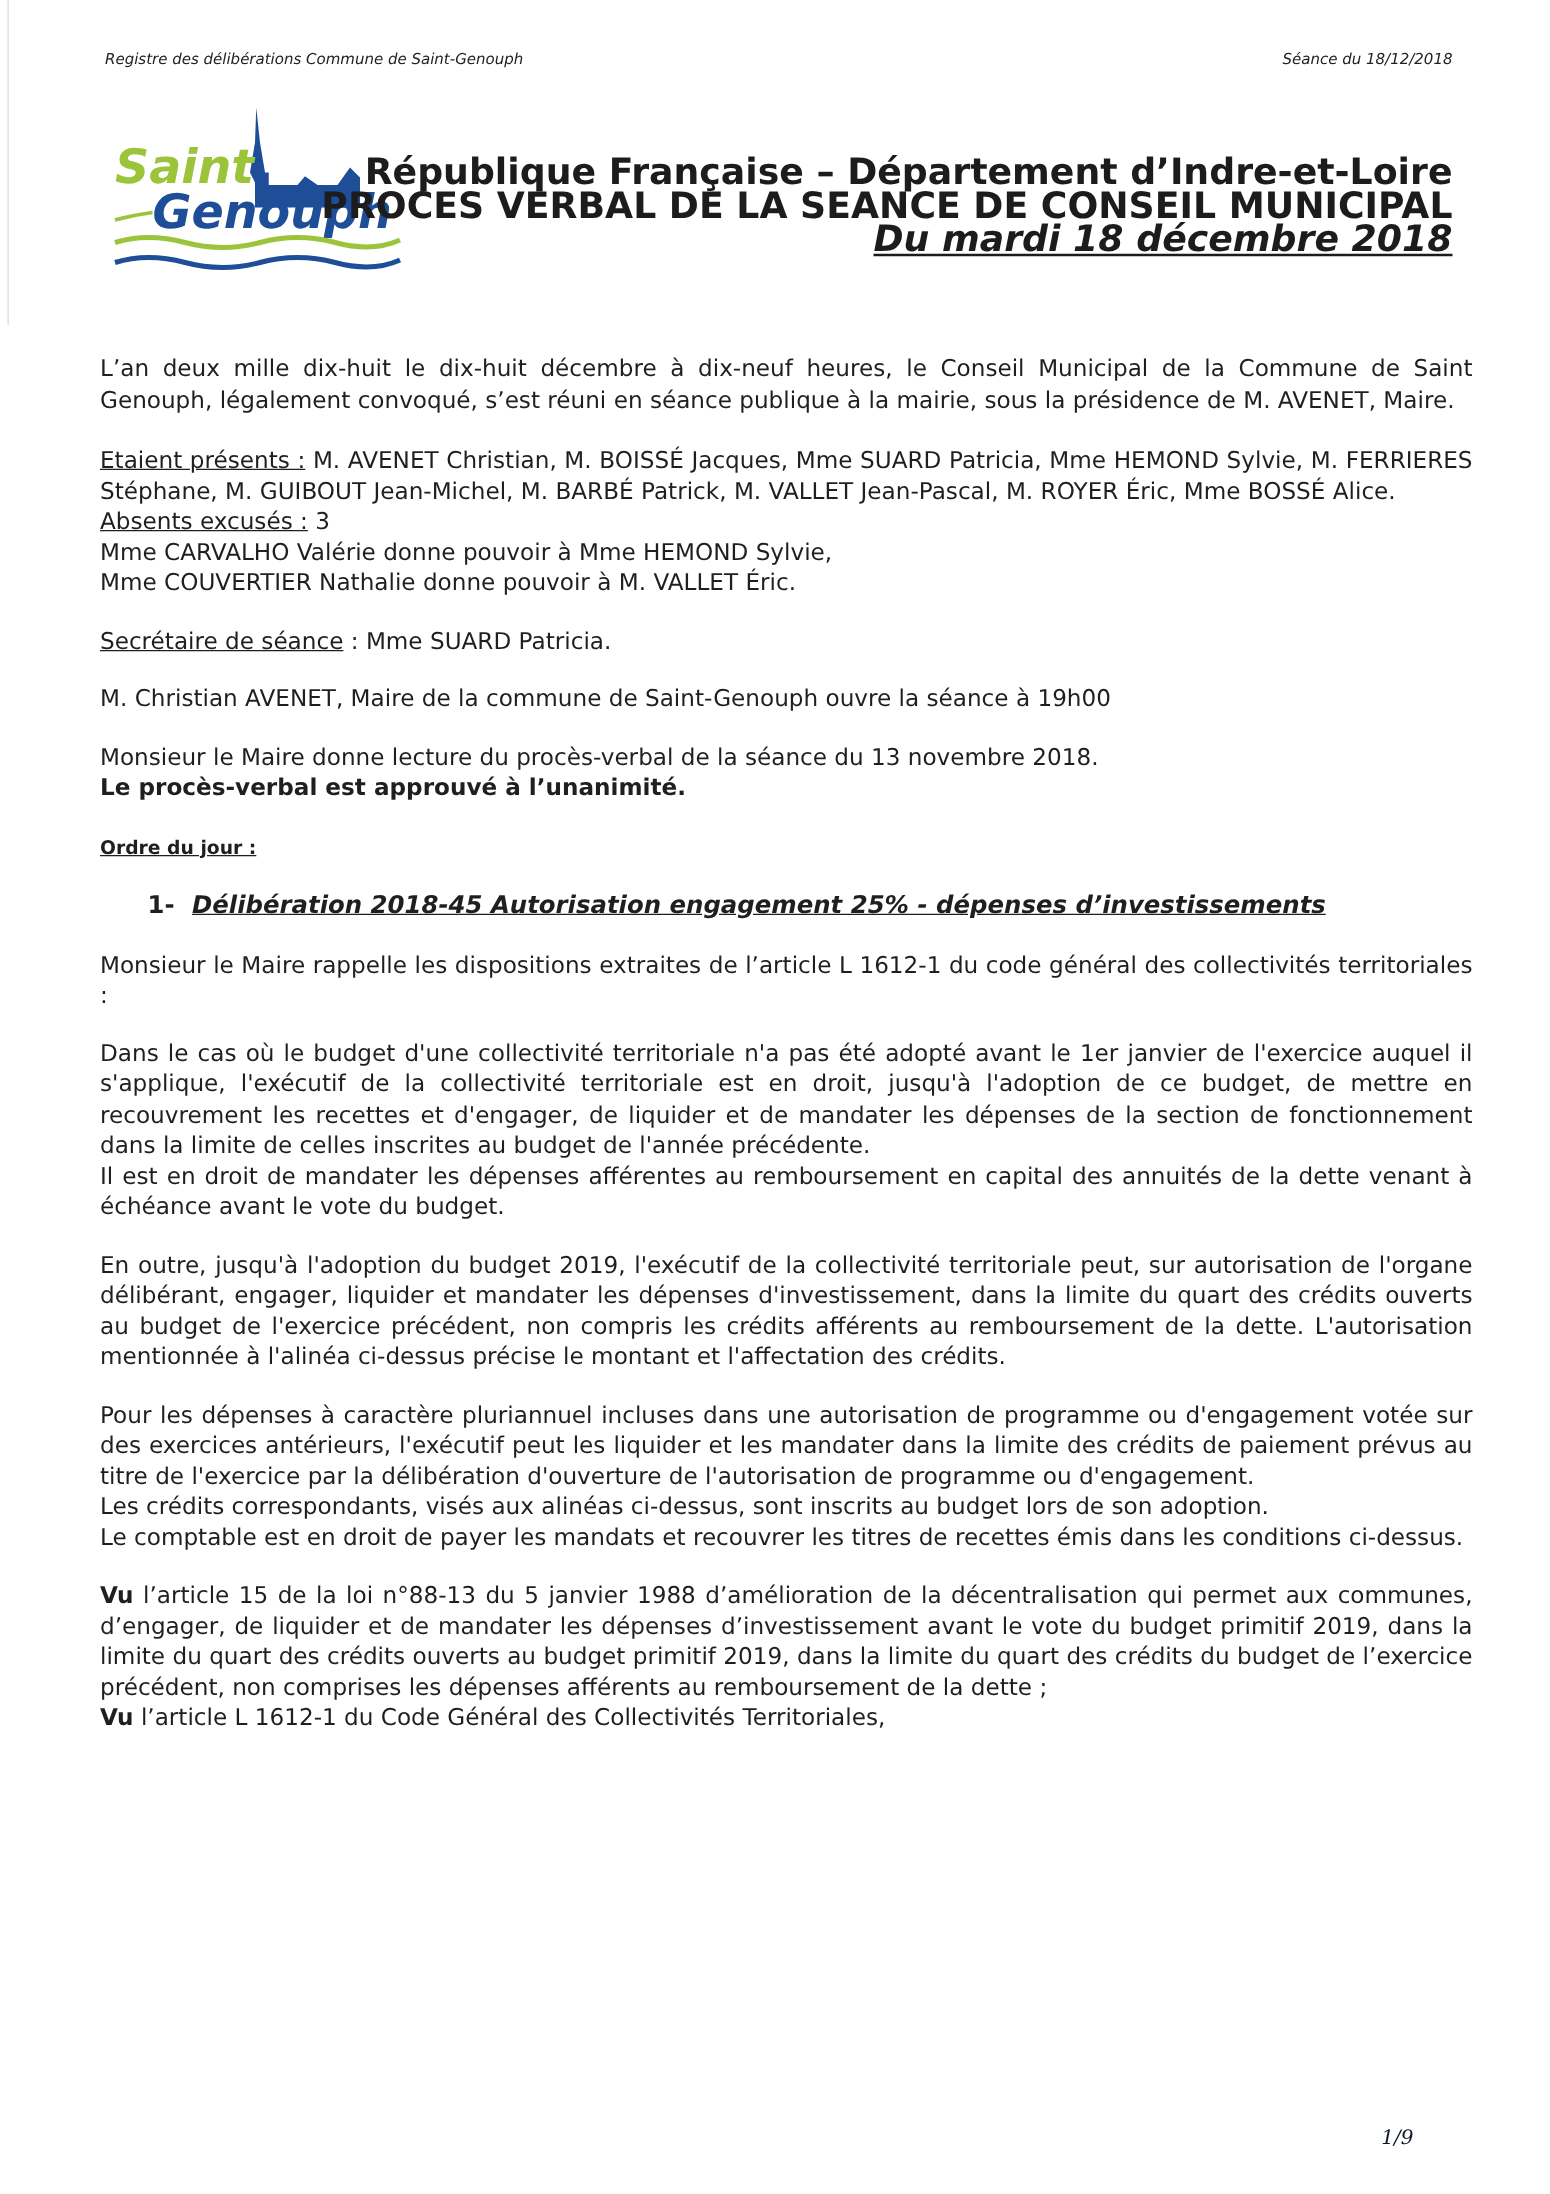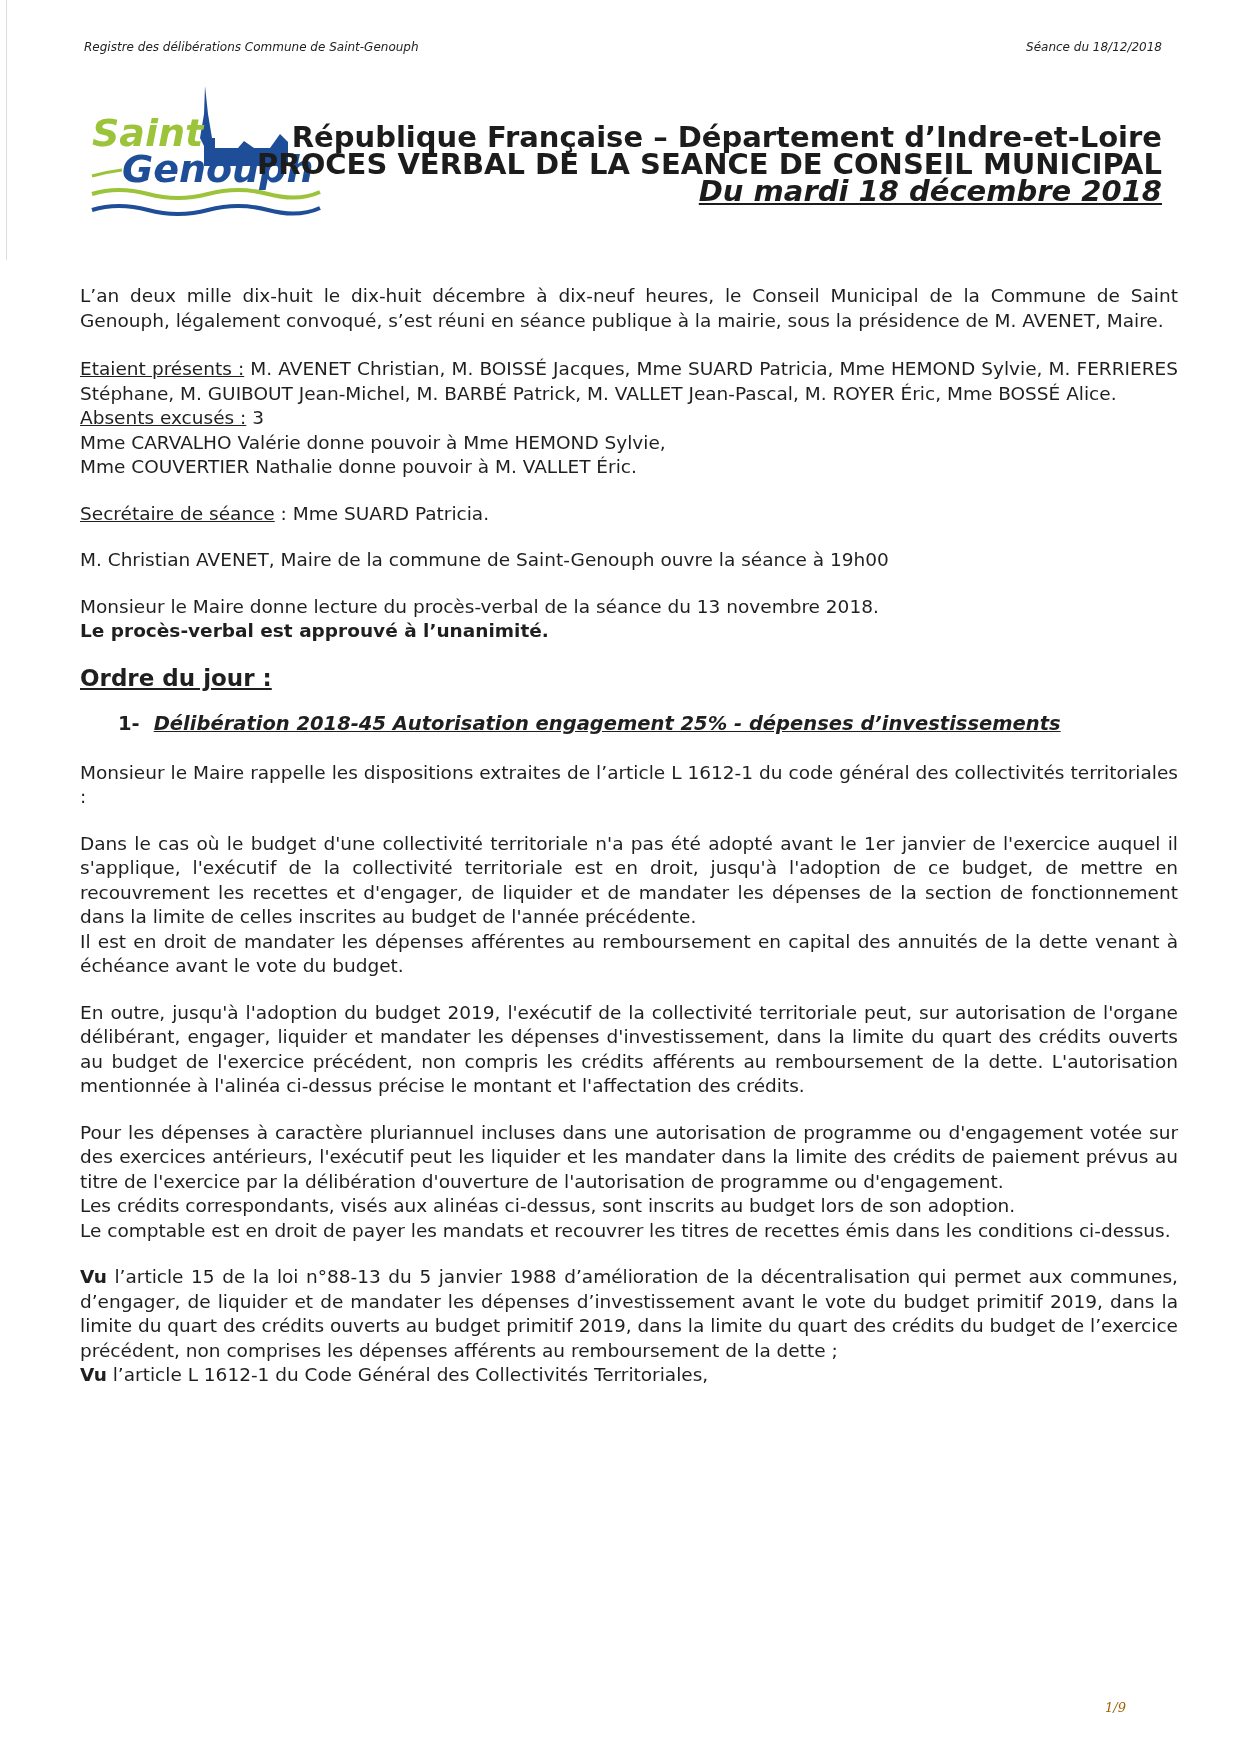--- a/index.html
+++ b/index.html
@@ -15,26 +15,26 @@
          font-family:"DejaVu Sans", sans-serif; font-weight:bold; font-size:29px; line-height:27px; color:#1c1c1c; }
   .title-block .date { font-style:italic; text-decoration:underline; }
   .body { position:absolute; left:80px; width:1098px; top:284px;
           font-family:"DejaVu Sans", sans-serif; font-size:18.5px; line-height:24.5px; color:#1f1f1f; }
   .p { margin:0; }
   .just { text-align:justify; text-align-last:left; }
   .u { text-decoration:underline;margin-top:25px; }
   .b { font-weight:bold; }
   .gap-lg { height:24px; }
   .gap-md { height:22px; }
-  .agenda-title { font-weight:bold; text-decoration:underline; font-size:23px; }
+  .agenda-title { font-weight:bold; text-decoration:underline; font-size:15px; }
   .item-title { margin-left:38px; font-size:19.5px; }
   .item-title .num { font-weight:bold; margin-right:14px; }
   .item-title .t { font-weight:bold; font-style:italic; text-decoration:underline; }
   .page-num { position:absolute; left:1105px; top:1700px; font-family:"DejaVu Serif", serif;
-              font-style:italic; font-size:13px; color:#a16207; }
+              font-style:italic; font-size:16px; color:#0f172a; }
 </style>
 </head>
 <body>
 
 <div class="page-edge"></div>
 
 <div class="running-header">
   <span class="left">Registre des délibérations Commune de Saint-Genouph</span>
   <span class="right">Séance du 18/12/2018</span>
 </div>

